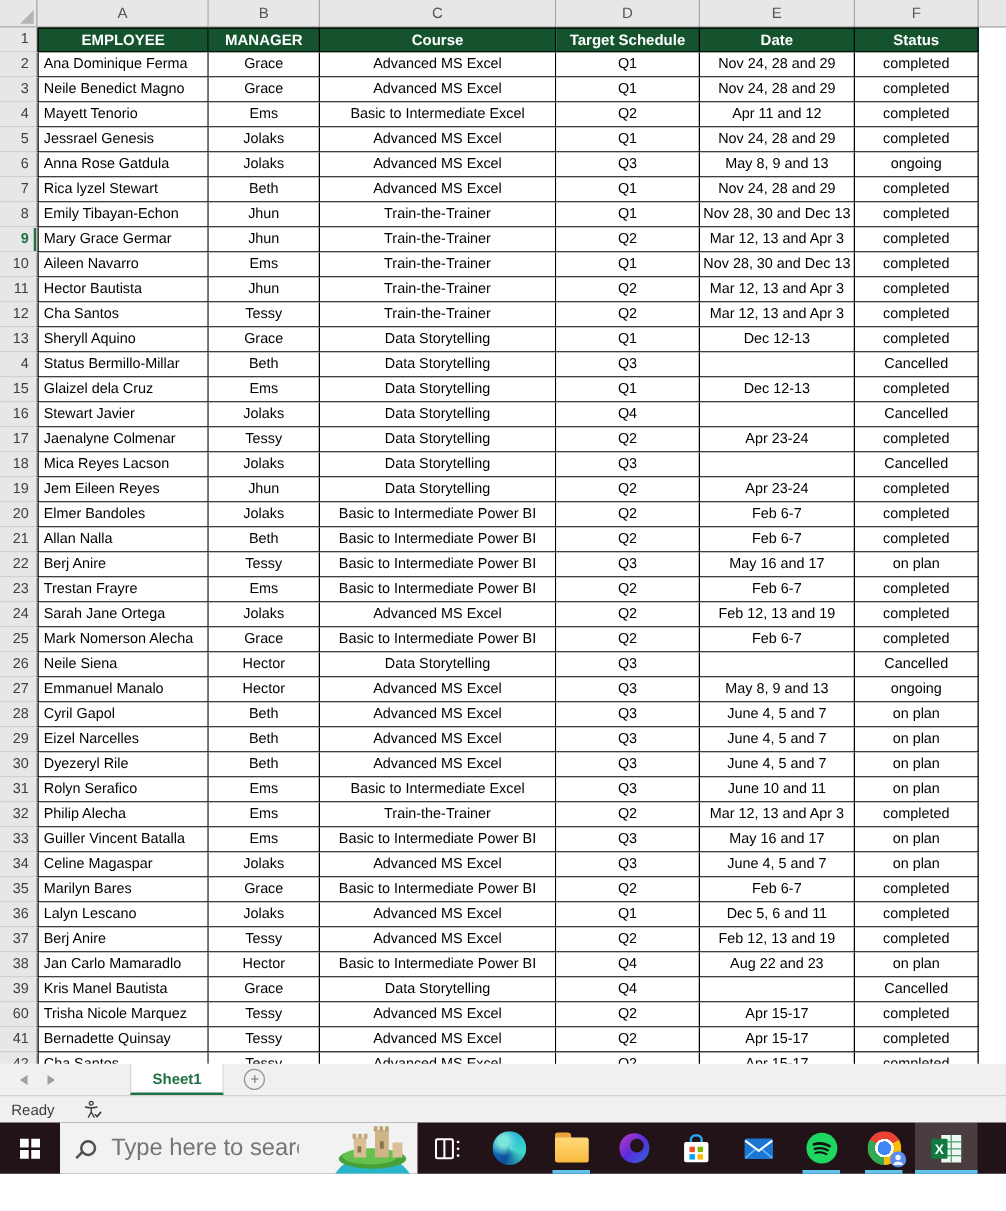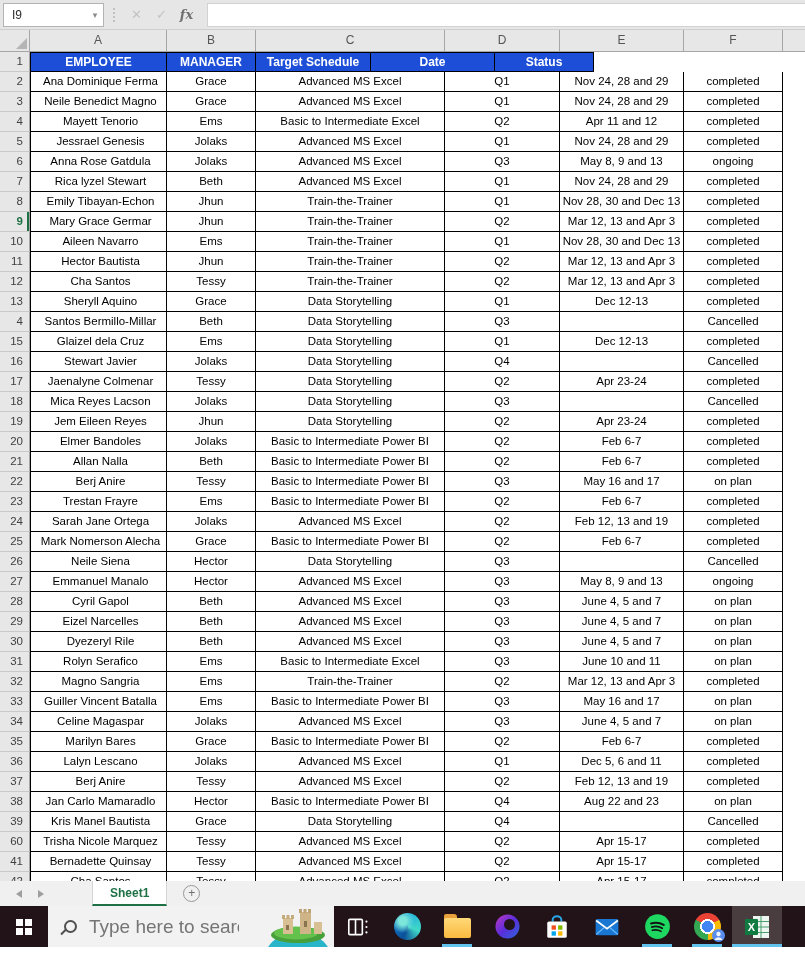--- a/index.html
+++ b/index.html
@@ -27,30 +27,30 @@
 
   
   .row{display:flex;height:20px}
   .rownum{width:30px;flex:0 0 30px;background:#e7e7e7;border-right:1px solid #a6a6a6;border-bottom:1px solid #c9c9c9;
           font-size:11.5px;color:#3f3f3f;text-align:right;padding-right:6px;line-height:19px}
   .rownum.active{color:#1e7145;font-weight:bold;box-shadow:inset -2px 0 0 #1e7145}
   .c{border-right:1px solid #000;border-bottom:1px solid #000;font-size:11.5px;line-height:19px;text-align:center;
      white-space:nowrap;overflow:hidden;background:#fff;color:#000;flex:0 0 auto}
   .w0{width:137px}.w1{width:89px}.w2{width:189px}.w3{width:115px}.w4{width:124px}.w5{width:99px}
   .c.w0{border-left:1px solid #000}
-  .left{text-align:center;padding-left:4px}
-  .hdr .c{background:#1d4ed8;color:#fff;font-weight:bold;font-size:12px;border-top:1px solid #000}
+  .left{text-align:left;padding-left:4px}
+  .hdr .c{background:#14532d;color:#fff;font-weight:bold;font-size:12px;border-top:1px solid #000}
   .clip{height:9px;overflow:hidden}
 
   
   .tabbar{height:25px;background:#f0f0f0;display:flex;align-items:stretch}
   .navarrows{display:flex;align-items:center;gap:16px;padding:0 16px}
   .tri-l{width:0;height:0;border-top:4px solid transparent;border-bottom:4px solid transparent;border-right:6px solid #9e9e9e}
   .tri-r{width:0;height:0;border-top:4px solid transparent;border-bottom:4px solid transparent;border-left:6px solid #9e9e9e}
-  .sheettab{margin-left:32px;background:#fff;border-left:1px solid #d5d5d5;border-right:1px solid #d5d5d5;
+  .sheettab{margin-left:44px;background:#fff;border-left:1px solid #d5d5d5;border-right:1px solid #d5d5d5;
             border-bottom:2px solid #1e7145;color:#1e7145;font-weight:bold;font-size:12px;
             display:flex;align-items:center;padding:0 17px}
   .addsheet{width:17px;height:17px;border:1px solid #979797;border-radius:50%;color:#6f6f6f;font-size:12px;
             line-height:14px;text-align:center;margin:auto 0 auto 16px}
 
   
   .statusbar{height:22px;background:#f0f0f0;border-top:1px solid #d2d2d2;display:flex;align-items:center;font-size:12px;color:#3c3c3c}
   .ready{padding-left:9px}
   .acc{margin-left:22px;display:flex;align-items:center}
 
@@ -78,52 +78,37 @@
   .chromeicon{width:27px;height:27px;border-radius:50%;position:relative;
     background:radial-gradient(circle at 50% 50%,#4285f4 0 5.5px,#fff 5.5px 7.5px,rgba(0,0,0,0) 7.5px),
                conic-gradient(from -60deg,#ea4335 0 120deg,#fbbc05 0 240deg,#34a853 0 360deg)}
   .badge{position:absolute;right:-4px;bottom:-2px}
 </style>
 </head>
 <body>
 
 <div id="app">
 
-  <div class="fbar">
-    <div class="namebox">
-      <span class="txt">I9</span>
-      <span class="caret">▾</span>
-    </div>
-    <div class="dots">
-        <i></i>
-        <i></i>
-        <i></i>
-        <i></i>
-      </div>
-    <div class="fbtn">✕</div>
-    <div class="fbtn">✓</div>
-    <div class="fbtn fx">fx</div>
-    <div class="ffield"></div>
-  </div>
 
   <div class="colrow">
     <div class="corner"></div>
     <div class="colhead w0">A</div>
       <div class="colhead w1">B</div>
       <div class="colhead w2">C</div>
       <div class="colhead w3">D</div>
       <div class="colhead w4">E</div>
       <div class="colhead w5">F</div>
       <div class="colfill"></div>
   </div>
 
   <div class="row hdr">
     <div class="rownum">1</div>
     <div class="c w0">EMPLOYEE</div>
     <div class="c w1">MANAGER</div>
+    <div class="c w2">Course</div>
     <div class="c w3">Target Schedule</div>
     <div class="c w4">Date</div>
     <div class="c w5">Status</div>
   </div>
 
   <div>
       <div class="row">
         <div class="rownum">2</div>
         <div class="c w0 left">Ana Dominique Ferma</div>
         <div class="c w1">Grace</div>
@@ -226,21 +211,21 @@
         <div class="rownum">13</div>
         <div class="c w0 left">Sheryll Aquino</div>
         <div class="c w1">Grace</div>
         <div class="c w2">Data Storytelling</div>
         <div class="c w3">Q1</div>
         <div class="c w4">Dec 12-13</div>
         <div class="c w5">completed</div>
       </div>
       <div class="row">
         <div class="rownum">4</div>
-        <div class="c w0 left">Santos Bermillo-Millar</div>
+        <div class="c w0 left">Status Bermillo-Millar</div>
         <div class="c w1">Beth</div>
         <div class="c w2">Data Storytelling</div>
         <div class="c w3">Q3</div>
         <div class="c w4"></div>
         <div class="c w5">Cancelled</div>
       </div>
       <div class="row">
         <div class="rownum">15</div>
         <div class="c w0 left">Glaizel dela Cruz</div>
         <div class="c w1">Ems</div>
@@ -388,21 +373,21 @@
         <div class="rownum">31</div>
         <div class="c w0 left">Rolyn Serafico</div>
         <div class="c w1">Ems</div>
         <div class="c w2">Basic to Intermediate Excel</div>
         <div class="c w3">Q3</div>
         <div class="c w4">June 10 and 11</div>
         <div class="c w5">on plan</div>
       </div>
       <div class="row">
         <div class="rownum">32</div>
-        <div class="c w0 left">Magno Sangria</div>
+        <div class="c w0 left">Philip Alecha</div>
         <div class="c w1">Ems</div>
         <div class="c w2">Train-the-Trainer</div>
         <div class="c w3">Q2</div>
         <div class="c w4">Mar 12, 13 and Apr 3</div>
         <div class="c w5">completed</div>
       </div>
       <div class="row">
         <div class="rownum">33</div>
         <div class="c w0 left">Guiller Vincent Batalla</div>
         <div class="c w1">Ems</div>
@@ -498,20 +483,31 @@
 
   <div class="tabbar">
     <div class="navarrows">
       <span class="tri-l"></span>
       <span class="tri-r"></span>
     </div>
     <div class="sheettab">Sheet1</div>
     <div class="addsheet">+</div>
   </div>
 
+  <div class="statusbar">
+    <span class="ready">Ready</span>
+    <span class="acc">
+      <svg width="16" height="16" viewBox="0 0 16 16" fill="none" stroke="#3c3c3c" stroke-width="1.1" stroke-linecap="round">
+        <circle cx="7" cy="2.6" r="1.5"></circle>
+        <path d="M2.4 5.6c3 .9 6.2.9 9.2 0"></path>
+        <path d="M7 6.4v3.2l-2.3 4.2M7 9.6l2.3 4.2"></path>
+        <path d="M10.2 11.8l1.5 1.5 2.8-3.4" stroke-width="1.3"></path>
+      </svg>
+    </span>
+  </div>
 
   <div class="taskbar">
     <div class="tslot">
       <span class="winlogo">
           <i></i>
           <i></i>
           <i></i>
           <i></i>
         </span>
     </div>

